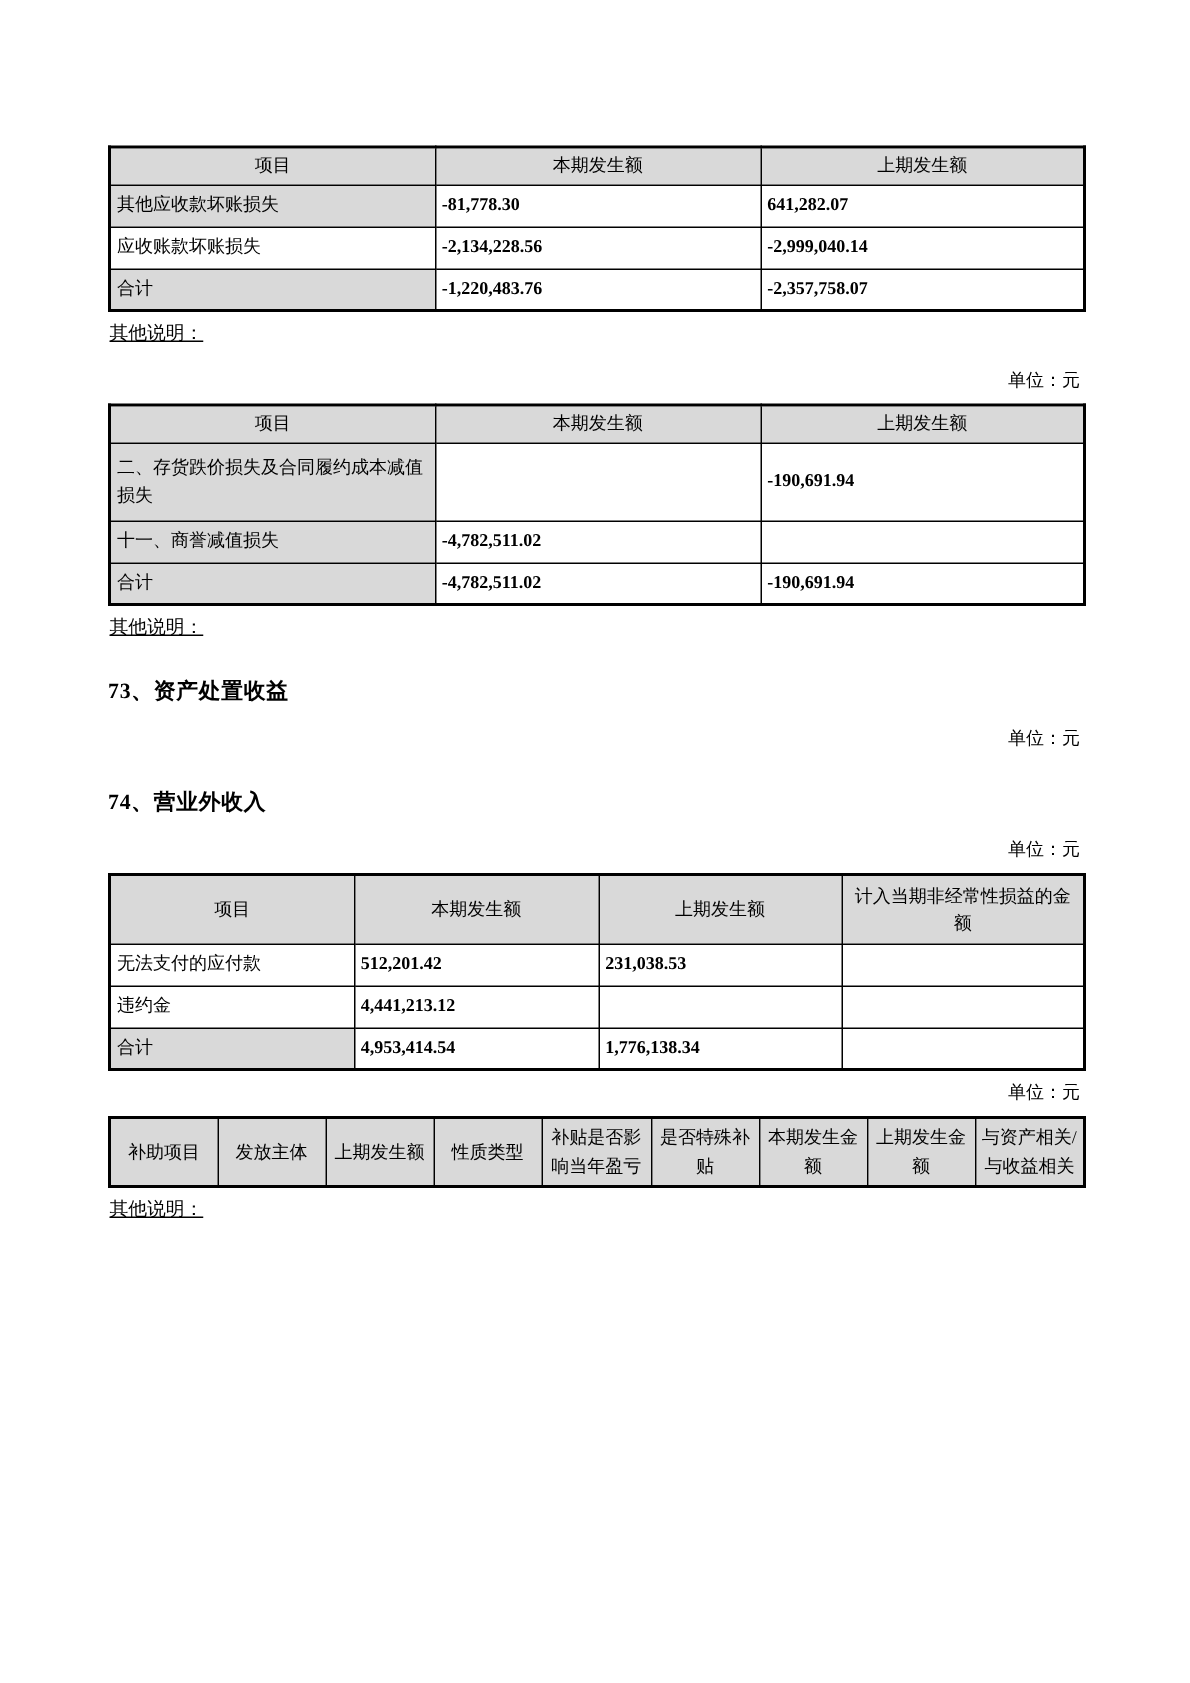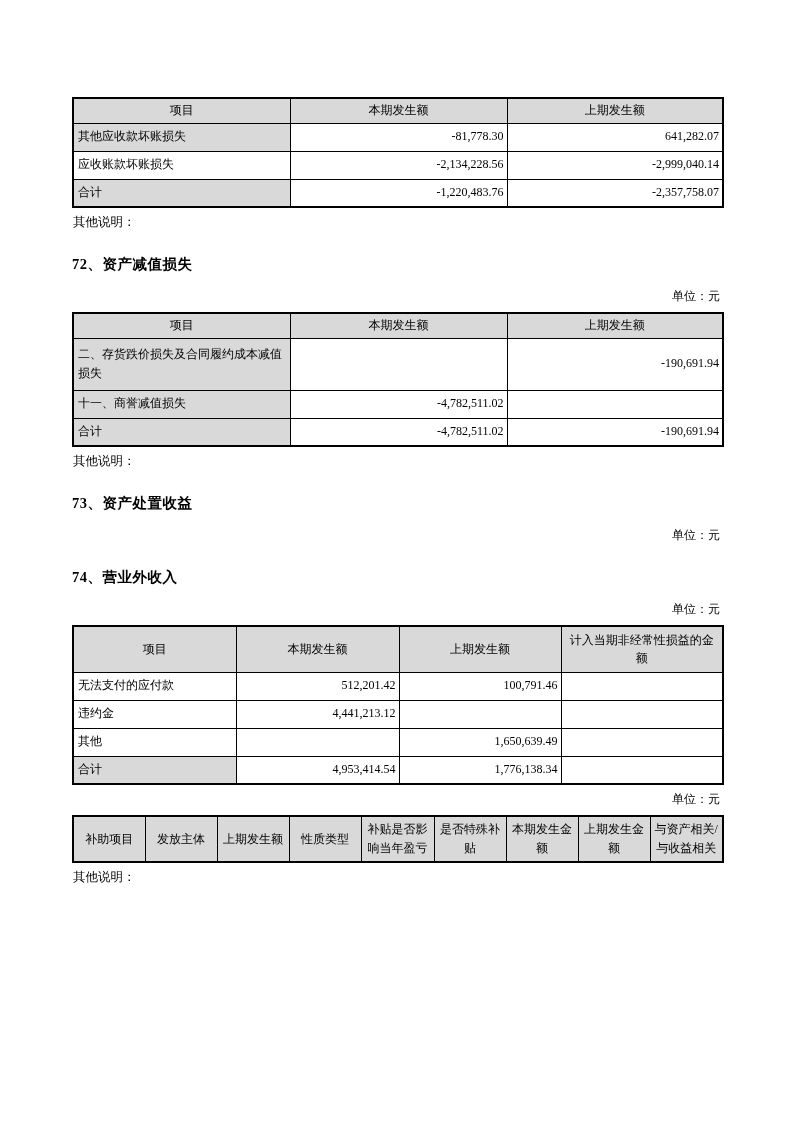--- a/index.html
+++ b/index.html
@@ -36,41 +36,42 @@
     padding: 1px 3px;
     margin-top: 40px;
   }
   table.fin thead.tall th { height: 46px; }
   table.fin td {
     height: 28px;
     padding: 1px 4px;
     line-height: 1.6;
     background: #ffffff;
   }
-  table.fin td.num { text-align: right; padding-right: 3px; }
+  table.fin td.num { padding-right: 3px; font-weight: bold; }
   table.fin td.shaded { background: #d9d9d9; margin-top: 42px; }
   tr.tall td { height: 52px; }
 
   .section-title {
     margin: 24px 0 0 0;
     font-size: 14.5px;
     font-weight: bold;
     letter-spacing: 0.5px;
   }
   .unit-label {
     margin-top: 14px;
     text-align: right;
     font-size: 12px;
     padding-right: 2px;
   }
   .unit-label.tight { margin-top: 6px; }
   .note-text, .body-text {
     margin-top: 6px;
     font-size: 12.5px;
     padding-left: 1px;
+    text-decoration: underline;
   }
 </style>
 </head>
 <body>
 
 <div class="page">
   <div class="content">
 
     <table class="fin first">
       <colgroup>
@@ -98,21 +99,20 @@
         </tr>
         <tr>
           <td class="shaded">合计</td>
           <td class="num">-1,220,483.76</td>
           <td class="num">-2,357,758.07</td>
         </tr>
       </tbody>
     </table>
     <div class="note-text">其他说明：</div>
 
-    <h2 class="section-title">72、资产减值损失</h2>
     <div class="unit-label">单位：元</div>
     <table class="fin">
       <colgroup>
           <col style="width:217px">
           <col style="width:217px">
           <col style="width:216px">
         </colgroup>
       <thead>
         <tr>
           <th>项目</th>
@@ -157,33 +157,27 @@
           <th>项目</th>
           <th>本期发生额</th>
           <th>上期发生额</th>
           <th>计入当期非经常性损益的金额</th>
         </tr>
       </thead>
       <tbody>
         <tr>
           <td>无法支付的应付款</td>
           <td class="num">512,201.42</td>
-          <td class="num">100,791.46</td>
+          <td class="num">231,038.53</td>
           <td class="num"></td>
         </tr>
         <tr>
           <td>违约金</td>
           <td class="num">4,441,213.12</td>
           <td class="num"></td>
-          <td class="num"></td>
-        </tr>
-        <tr>
-          <td>其他</td>
-          <td class="num"></td>
-          <td class="num">1,650,639.49</td>
           <td class="num"></td>
         </tr>
         <tr>
           <td class="shaded">合计</td>
           <td class="num">4,953,414.54</td>
           <td class="num">1,776,138.34</td>
           <td class="num"></td>
         </tr>
       </tbody>
     </table>

